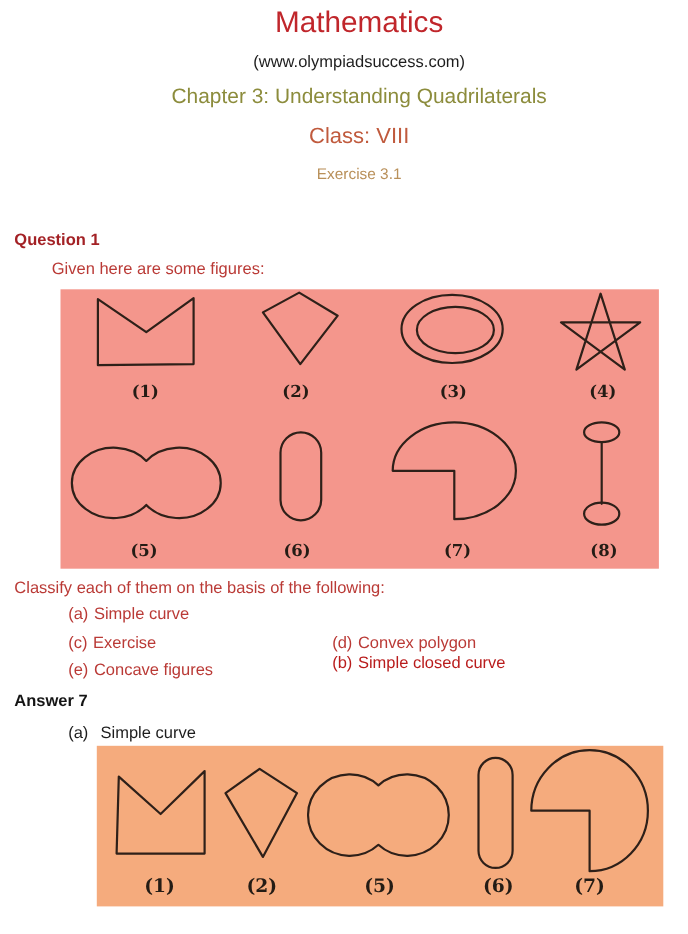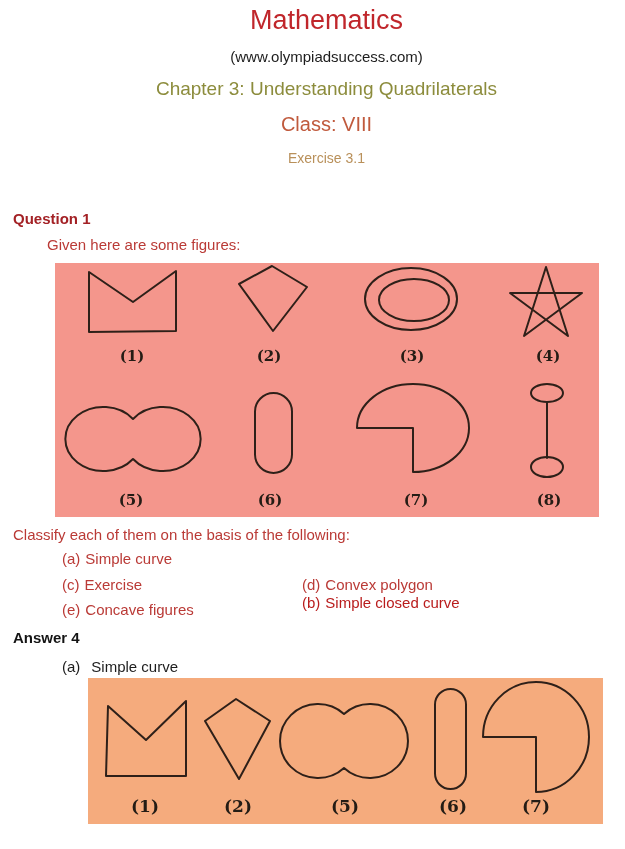--- a/index.html
+++ b/index.html
@@ -99,21 +99,21 @@
 <div class="abs opt" style="left: 62px; top: 576px; color: rgb(186, 58, 54);">
   <span class="key">(c)</span><span>Exercise</span>
 </div>
 <div class="abs opt" style="left: 302px; top: 576px; color: rgb(186, 58, 54);">
   <span class="key">(d)</span><span>Convex polygon</span>
 </div>
 <div class="abs opt" style="left: 62px; top: 601px; color: rgb(186, 58, 54);">
   <span class="key">(e)</span><span>Concave figures</span>
 </div>
 
-<div class="abs anshead">Answer 4</div>
+<div class="abs anshead">Answer 7</div>
 
 <div class="abs ansa" style="color: rgb(29, 29, 29);">
   <span class="key">(a)</span><span>Simple curve</span>
 </div>
 
 <div class="abs panel-a" style="background-color: rgb(245, 171, 125);">
   <svg class="figs" width="515" height="146" viewBox="0 0 515 146" style="stroke: rgb(46, 32, 25);">
     <polygon points="20,28 58,62 98,23 98,98 18,98"></polygon>
     <polygon points="148,21 182,43 151,101 117,43"></polygon>
     <path d="M256,36 A38,37 0 1 0 256,90 A38,37 0 1 0 256,36"></path>

